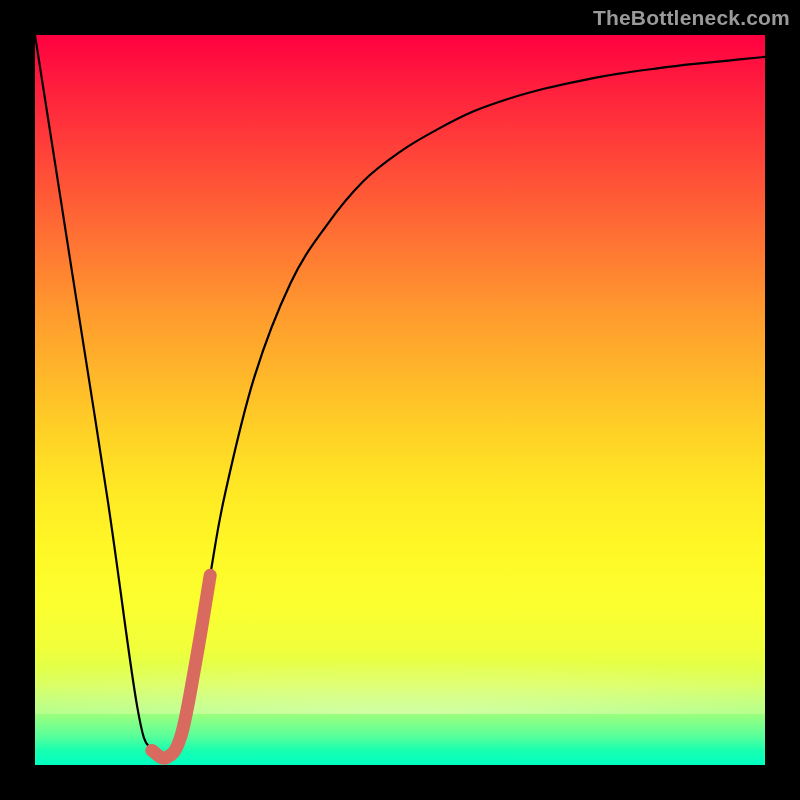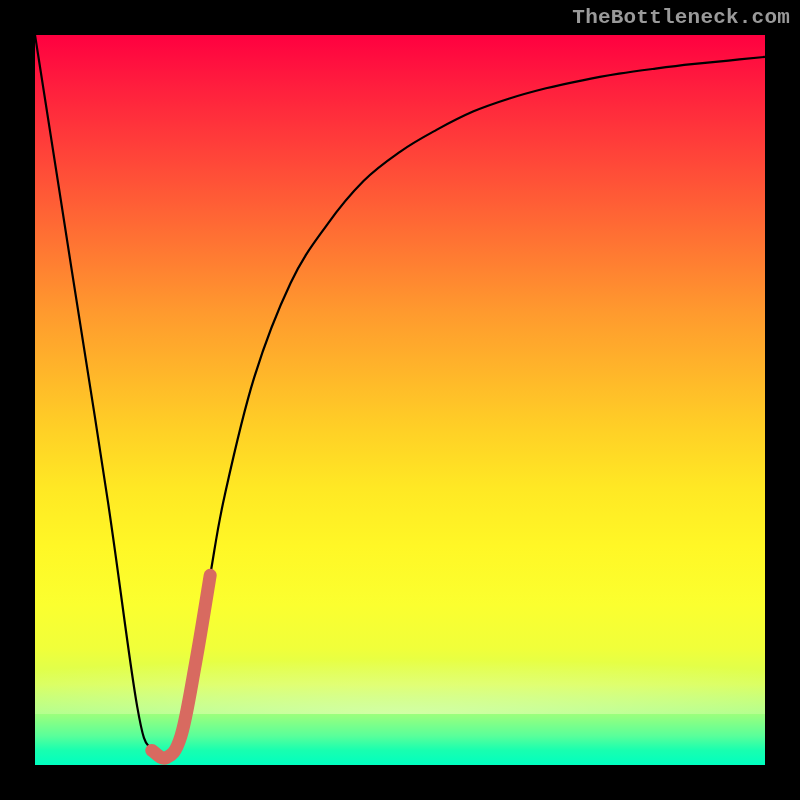--- a/index.html
+++ b/index.html
@@ -65,21 +65,21 @@
     position: absolute;
     inset: 0;
     width: 100%;
     height: 100%;
   }
   .watermark {
     position: absolute;
     top: 6px;
     right: 10px;
     color: #9a9a9a;
-    font-family: Liberation Mono, monospace;
+    font-family: Liberation Sans, sans-serif;
     font-weight: 600;
     font-size: 21px;
     letter-spacing: 0.2px;
     user-select: none;
   }
 </style>
 </head>
 <body>
 
 <div class="frame">

